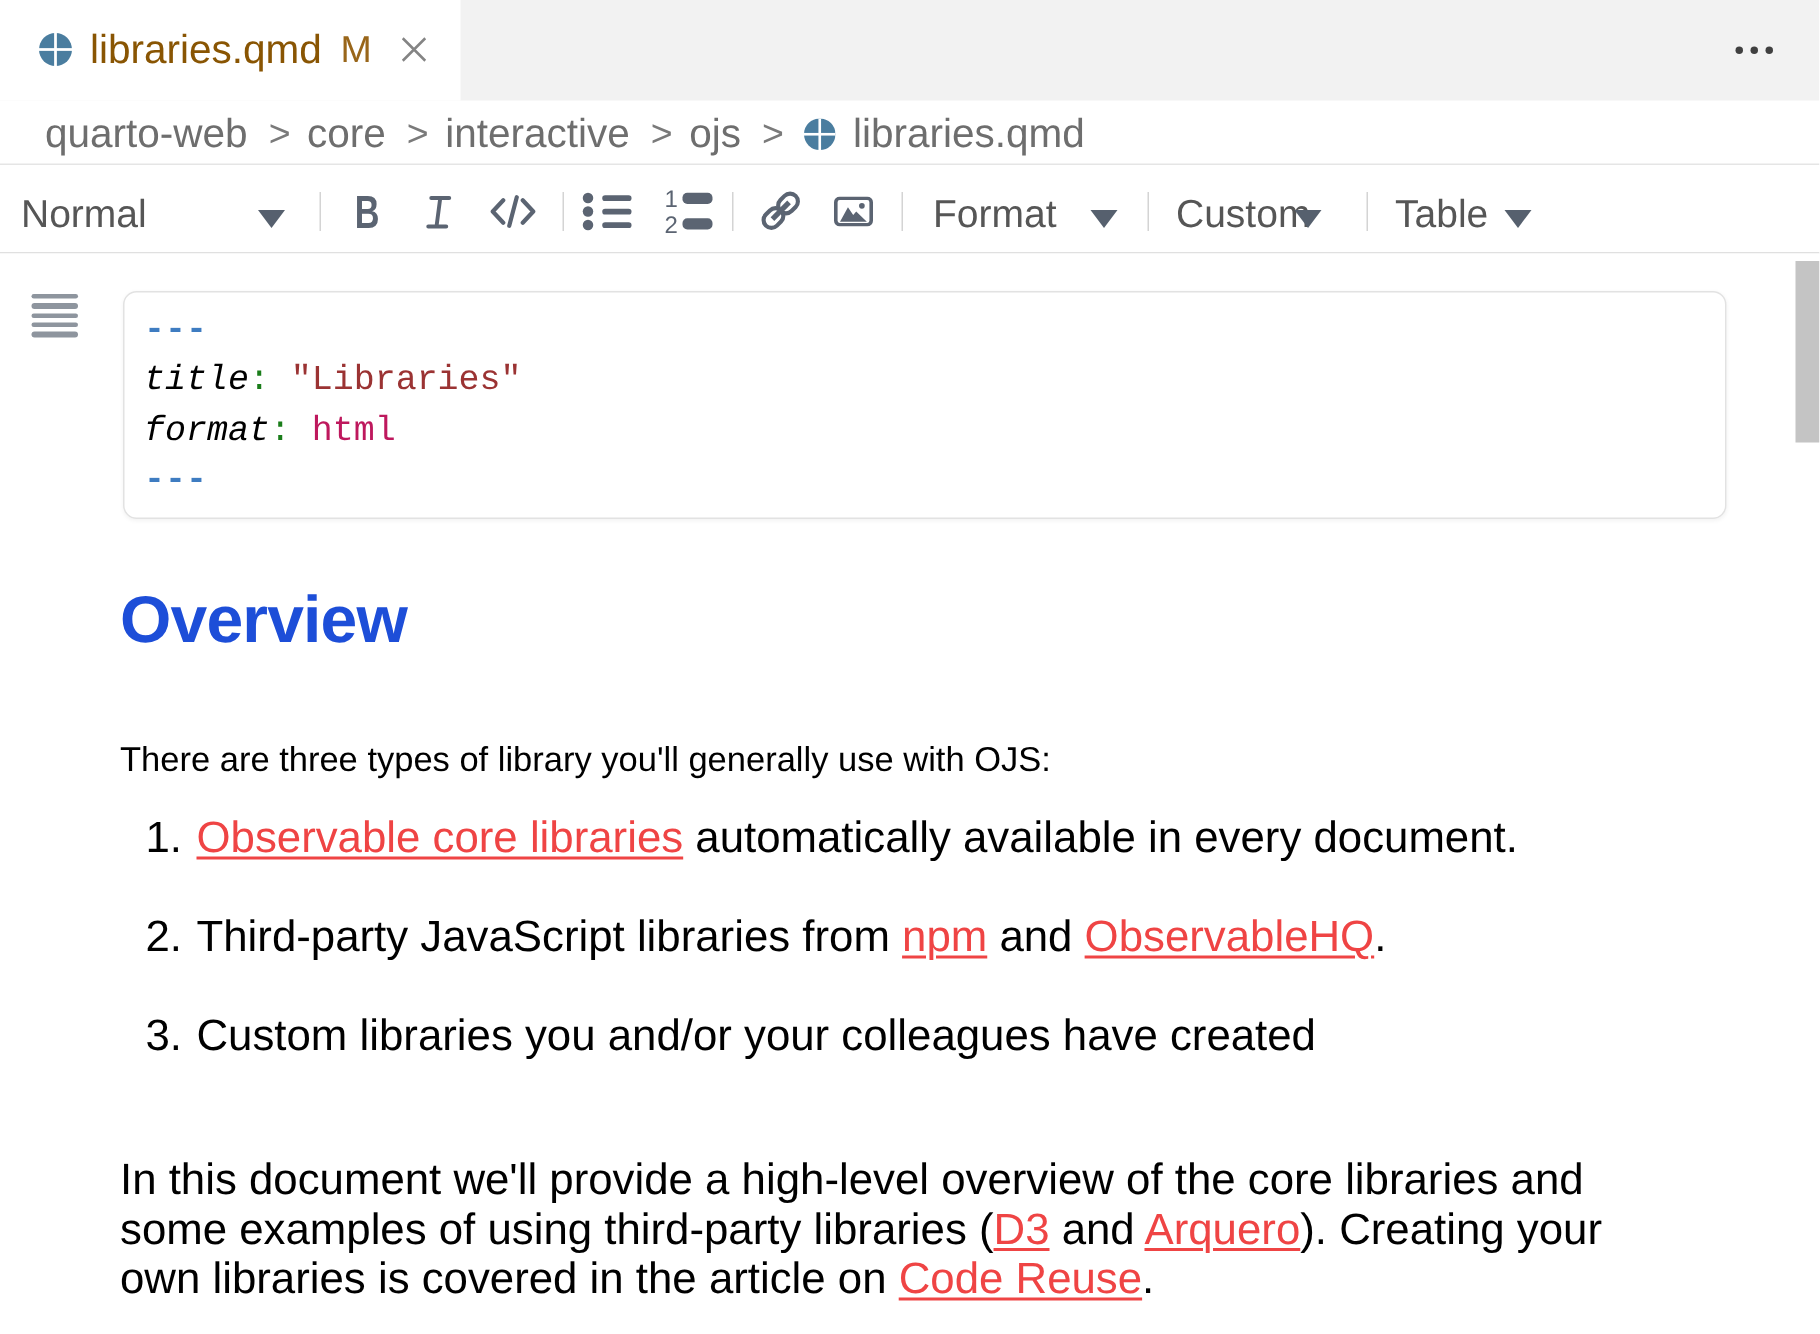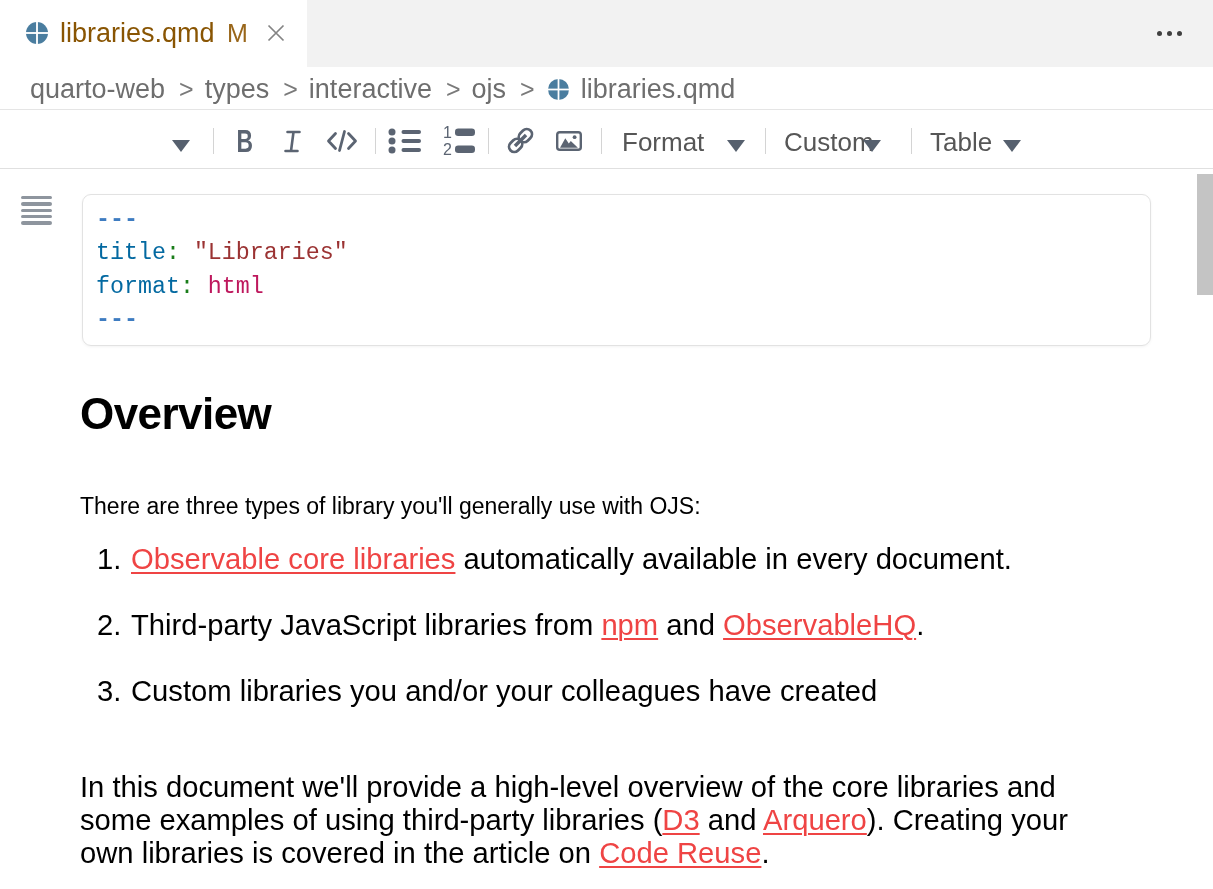--- a/index.html
+++ b/index.html
@@ -31,26 +31,26 @@
   
   .content { position:relative; height:720px; background:#fff; }
   .sbar { position:absolute; right:0; top:5px; width:16px; height:121px; background:#c4c4c4; }
   .handle { position:absolute; left:21px; top:27px; width:31px; height:29px; }
   .handle i { display:block; height:3.4px; border-radius:2px; background:#8e959e; margin-bottom:2.9px; }
   .yaml { position:absolute; left:82px; top:25px; width:1069px; height:152px;
     border:1.5px solid #e2e2e2; border-radius:9px; padding:9px 13px;
     font-family:"Liberation Mono", monospace; font-size:23.3px; line-height:33.4px;
     box-shadow:0 1px 3px rgba(0,0,0,0.05); }
   .yaml .dash { color:#3e7cc1; font-weight:bold; }
-  .yaml .key { color:#0369a1; }
+  .yaml .key { color:#000000;font-style:italic; }
   .yaml .colon { color:#1a7d1a; }
   .yaml .str { color:#9b3333; }
   .yaml .plain { color:#be185d; }
   .doc { position:absolute; left:80px; top:0; width:1030px; color:#000; }
-  h1 { position:absolute; left:0; top:219.5px; font-size:44px; font-weight:bold; color:#000000;
+  h1 { position:absolute; left:0; top:219.5px; font-size:44px; font-weight:bold; color:#1d4ed8;
     letter-spacing:-0.55px; }
   .p1 { position:absolute; left:0; top:305px; font-size:23px; line-height:40px;margin-top:12px; }
   ol { position:absolute; left:0; top:370px; list-style:none; font-size:29.2px; }
   ol li { position:relative; padding-left:51px; margin-bottom:26px; line-height:40px; }
   ol li .num { position:absolute; left:17px; }
   .p2 { position:absolute; left:0; top:602px; font-size:29.2px; line-height:33px; }
   a { color:#ef4444; text-decoration:underline; text-underline-offset:3px; text-decoration-thickness:1.8px; }
 </style>
 </head>
 <body>
@@ -71,35 +71,36 @@
     <div class="dots">
       <i style="left:0"></i>
       <i style="left:10px"></i>
       <i style="left:20px"></i>
     </div>
   </div>
 
   <div class="crumbs">
     <span>quarto-web</span>
     <span class="sep">&gt;</span>
-    <span>types</span>
+    <span>core</span>
     <span class="sep">&gt;</span>
     <span>interactive</span>
     <span class="sep">&gt;</span>
     <span>ojs</span>
     <span class="sep">&gt;</span>
     <svg class="qicon" viewBox="0 0 24 24">
       <circle cx="12" cy="12" r="12" fill="#4a7d9f"></circle>
       <rect x="11" y="0" width="2" height="24" fill="#fff"></rect>
       <rect x="0" y="11" width="24" height="2" fill="#fff"></rect>
     </svg>
     <span class="last">libraries.qmd</span>
   </div>
 
   <div class="toolbar">
+    <span class="t" style="left:14px">Normal</span>
     <span class="caret" style="left:172px"></span>
     <div class="tsep" style="left:213px"></div>
     <svg class="ticon" style="left:229px;top:14px" width="34" height="36" viewBox="0 0 34 36">
       <text x="7.5" y="28" font-family="Liberation Sans" font-size="31" font-weight="bold" fill="#5b6472" textLength="16.5" lengthAdjust="spacingAndGlyphs">B</text>
     </svg>
     <svg class="ticon" style="left:276px;top:14px" width="34" height="34" viewBox="0 0 34 34" fill="none" stroke="#5b6472" stroke-width="2.6" stroke-linecap="round">
       <path d="M11.5 8 H23.5 M9.5 27 H21.5 M17.5 8 L15 27"></path>
     </svg>
     <svg class="ticon" style="left:324px;top:14px" width="36" height="34" viewBox="0 0 36 34" fill="none" stroke="#5b6472" stroke-width="2.8" stroke-linecap="round" stroke-linejoin="round">
       <path d="M11.5 9.5 L4.5 17 L11.5 24.5 M24.5 9.5 L31.5 17 L24.5 24.5 M20.5 7.5 L15.5 26.5"></path>

